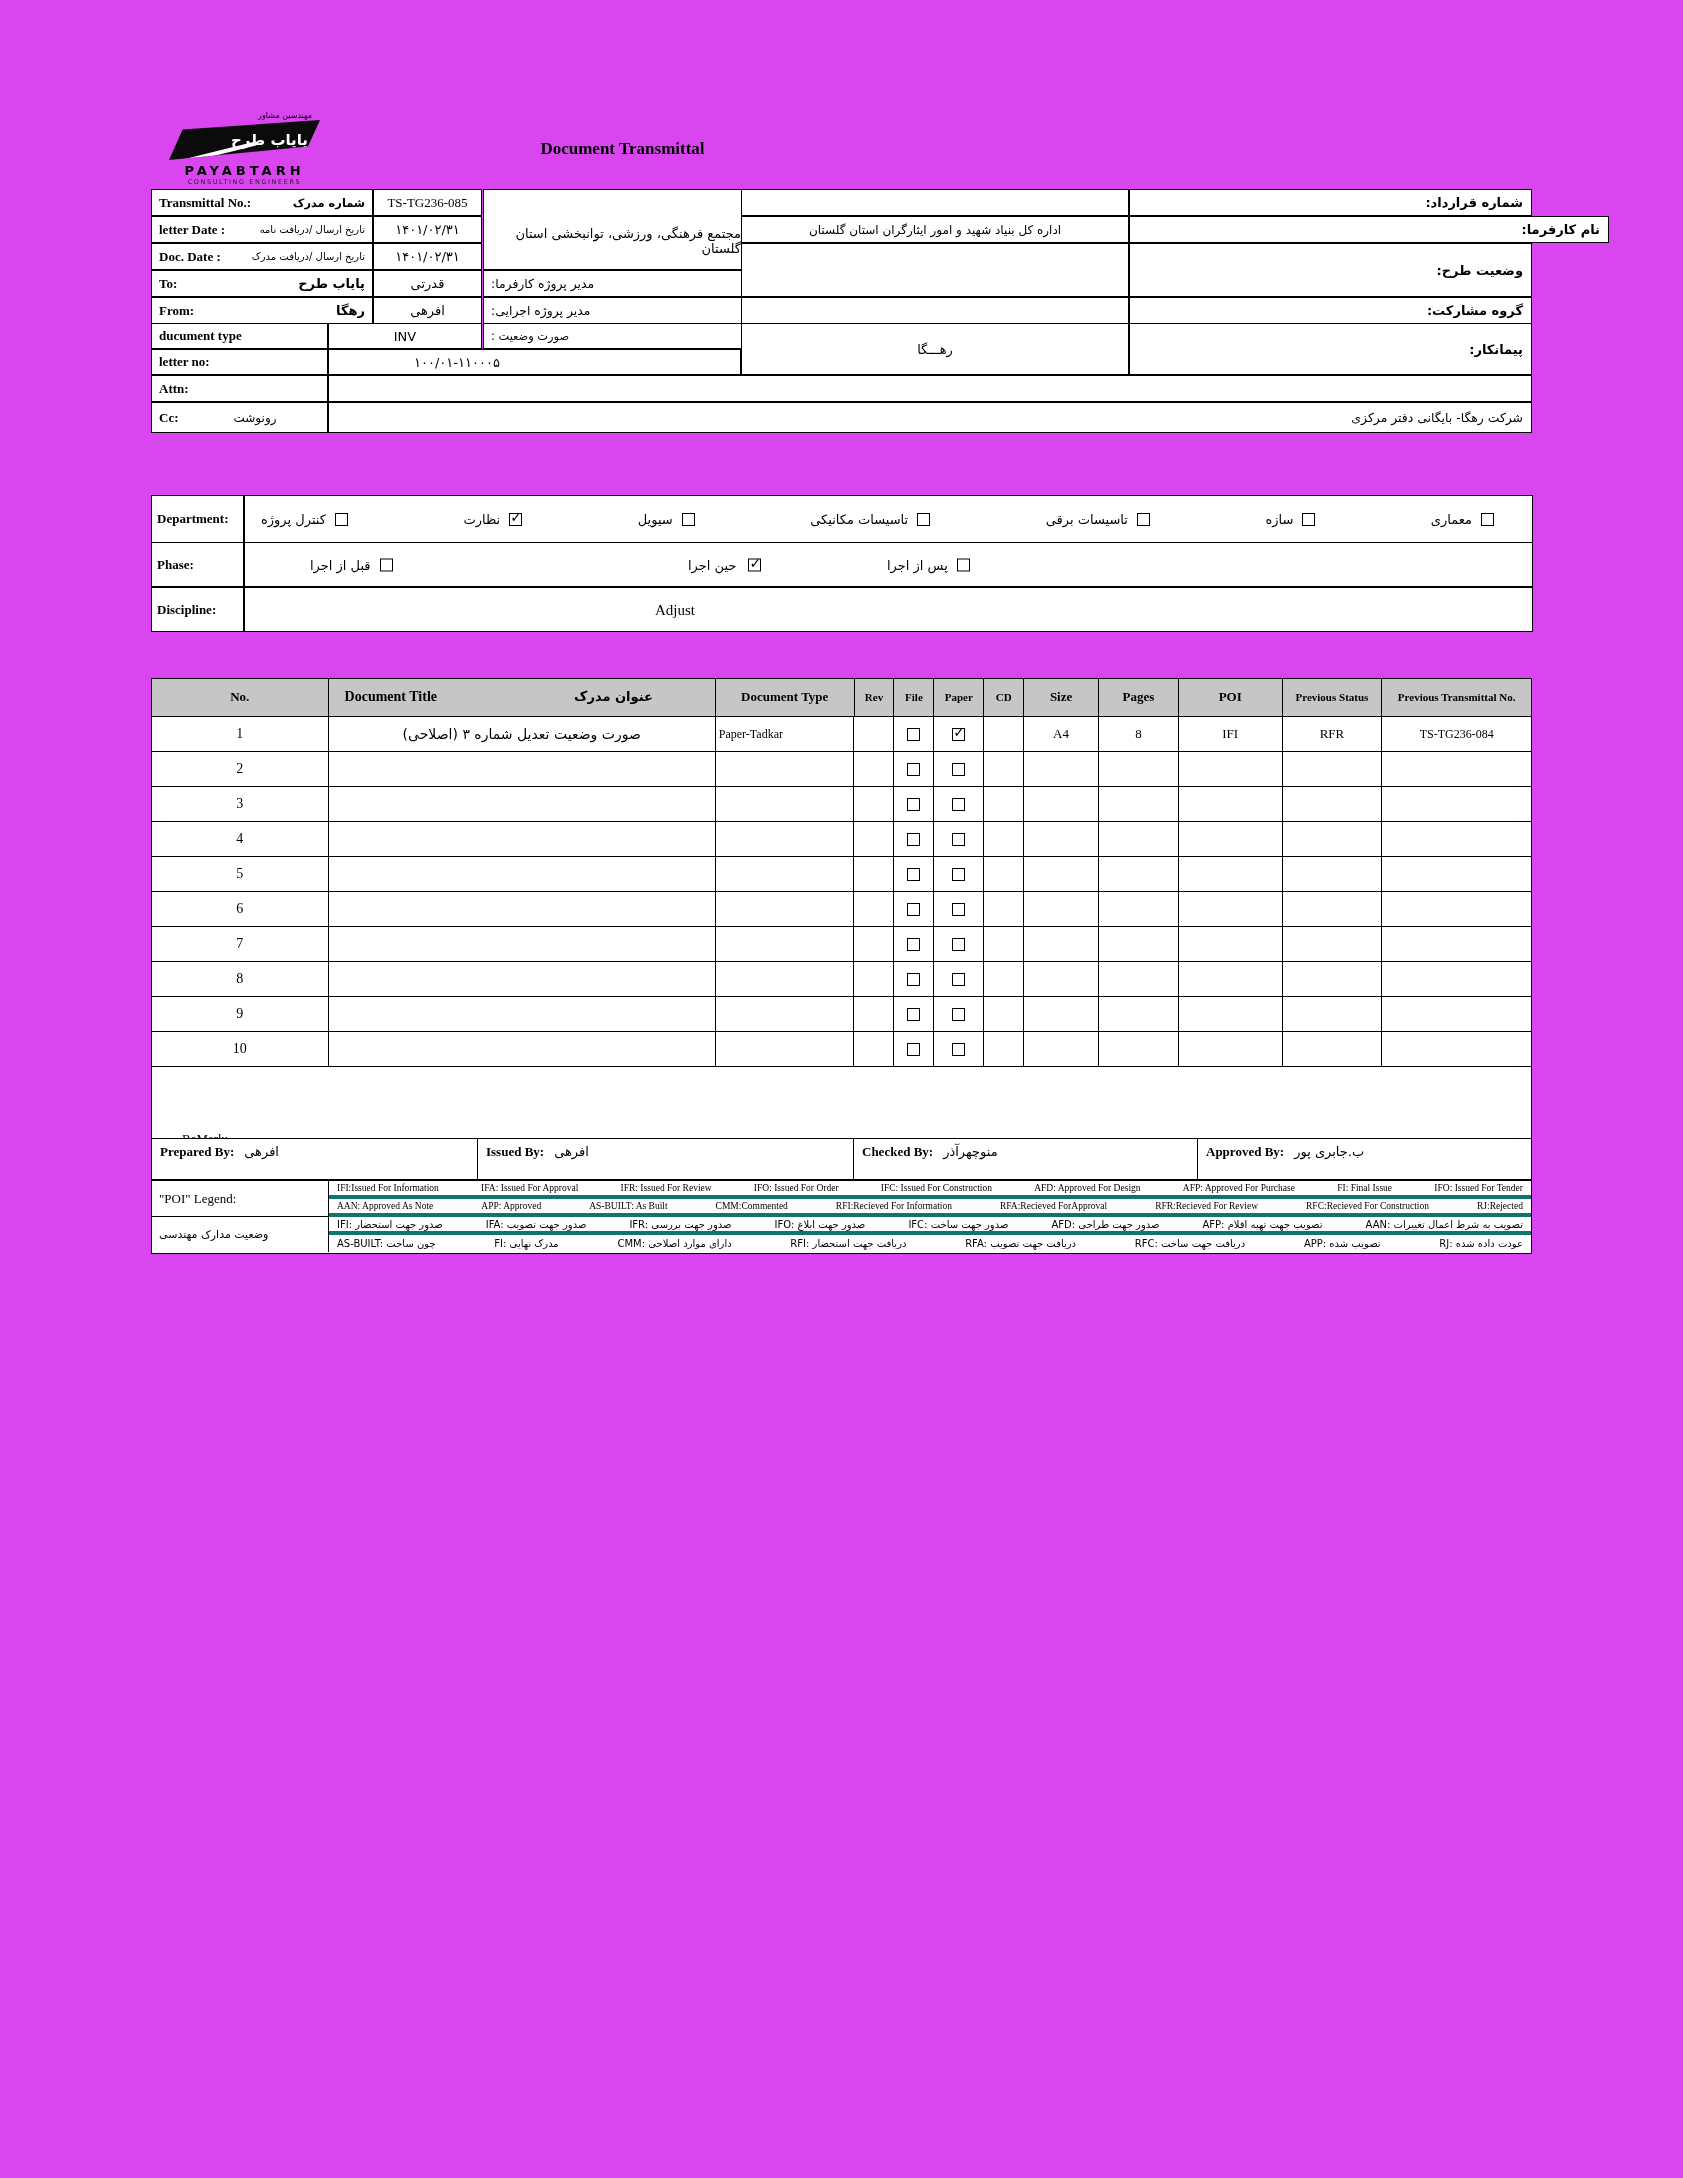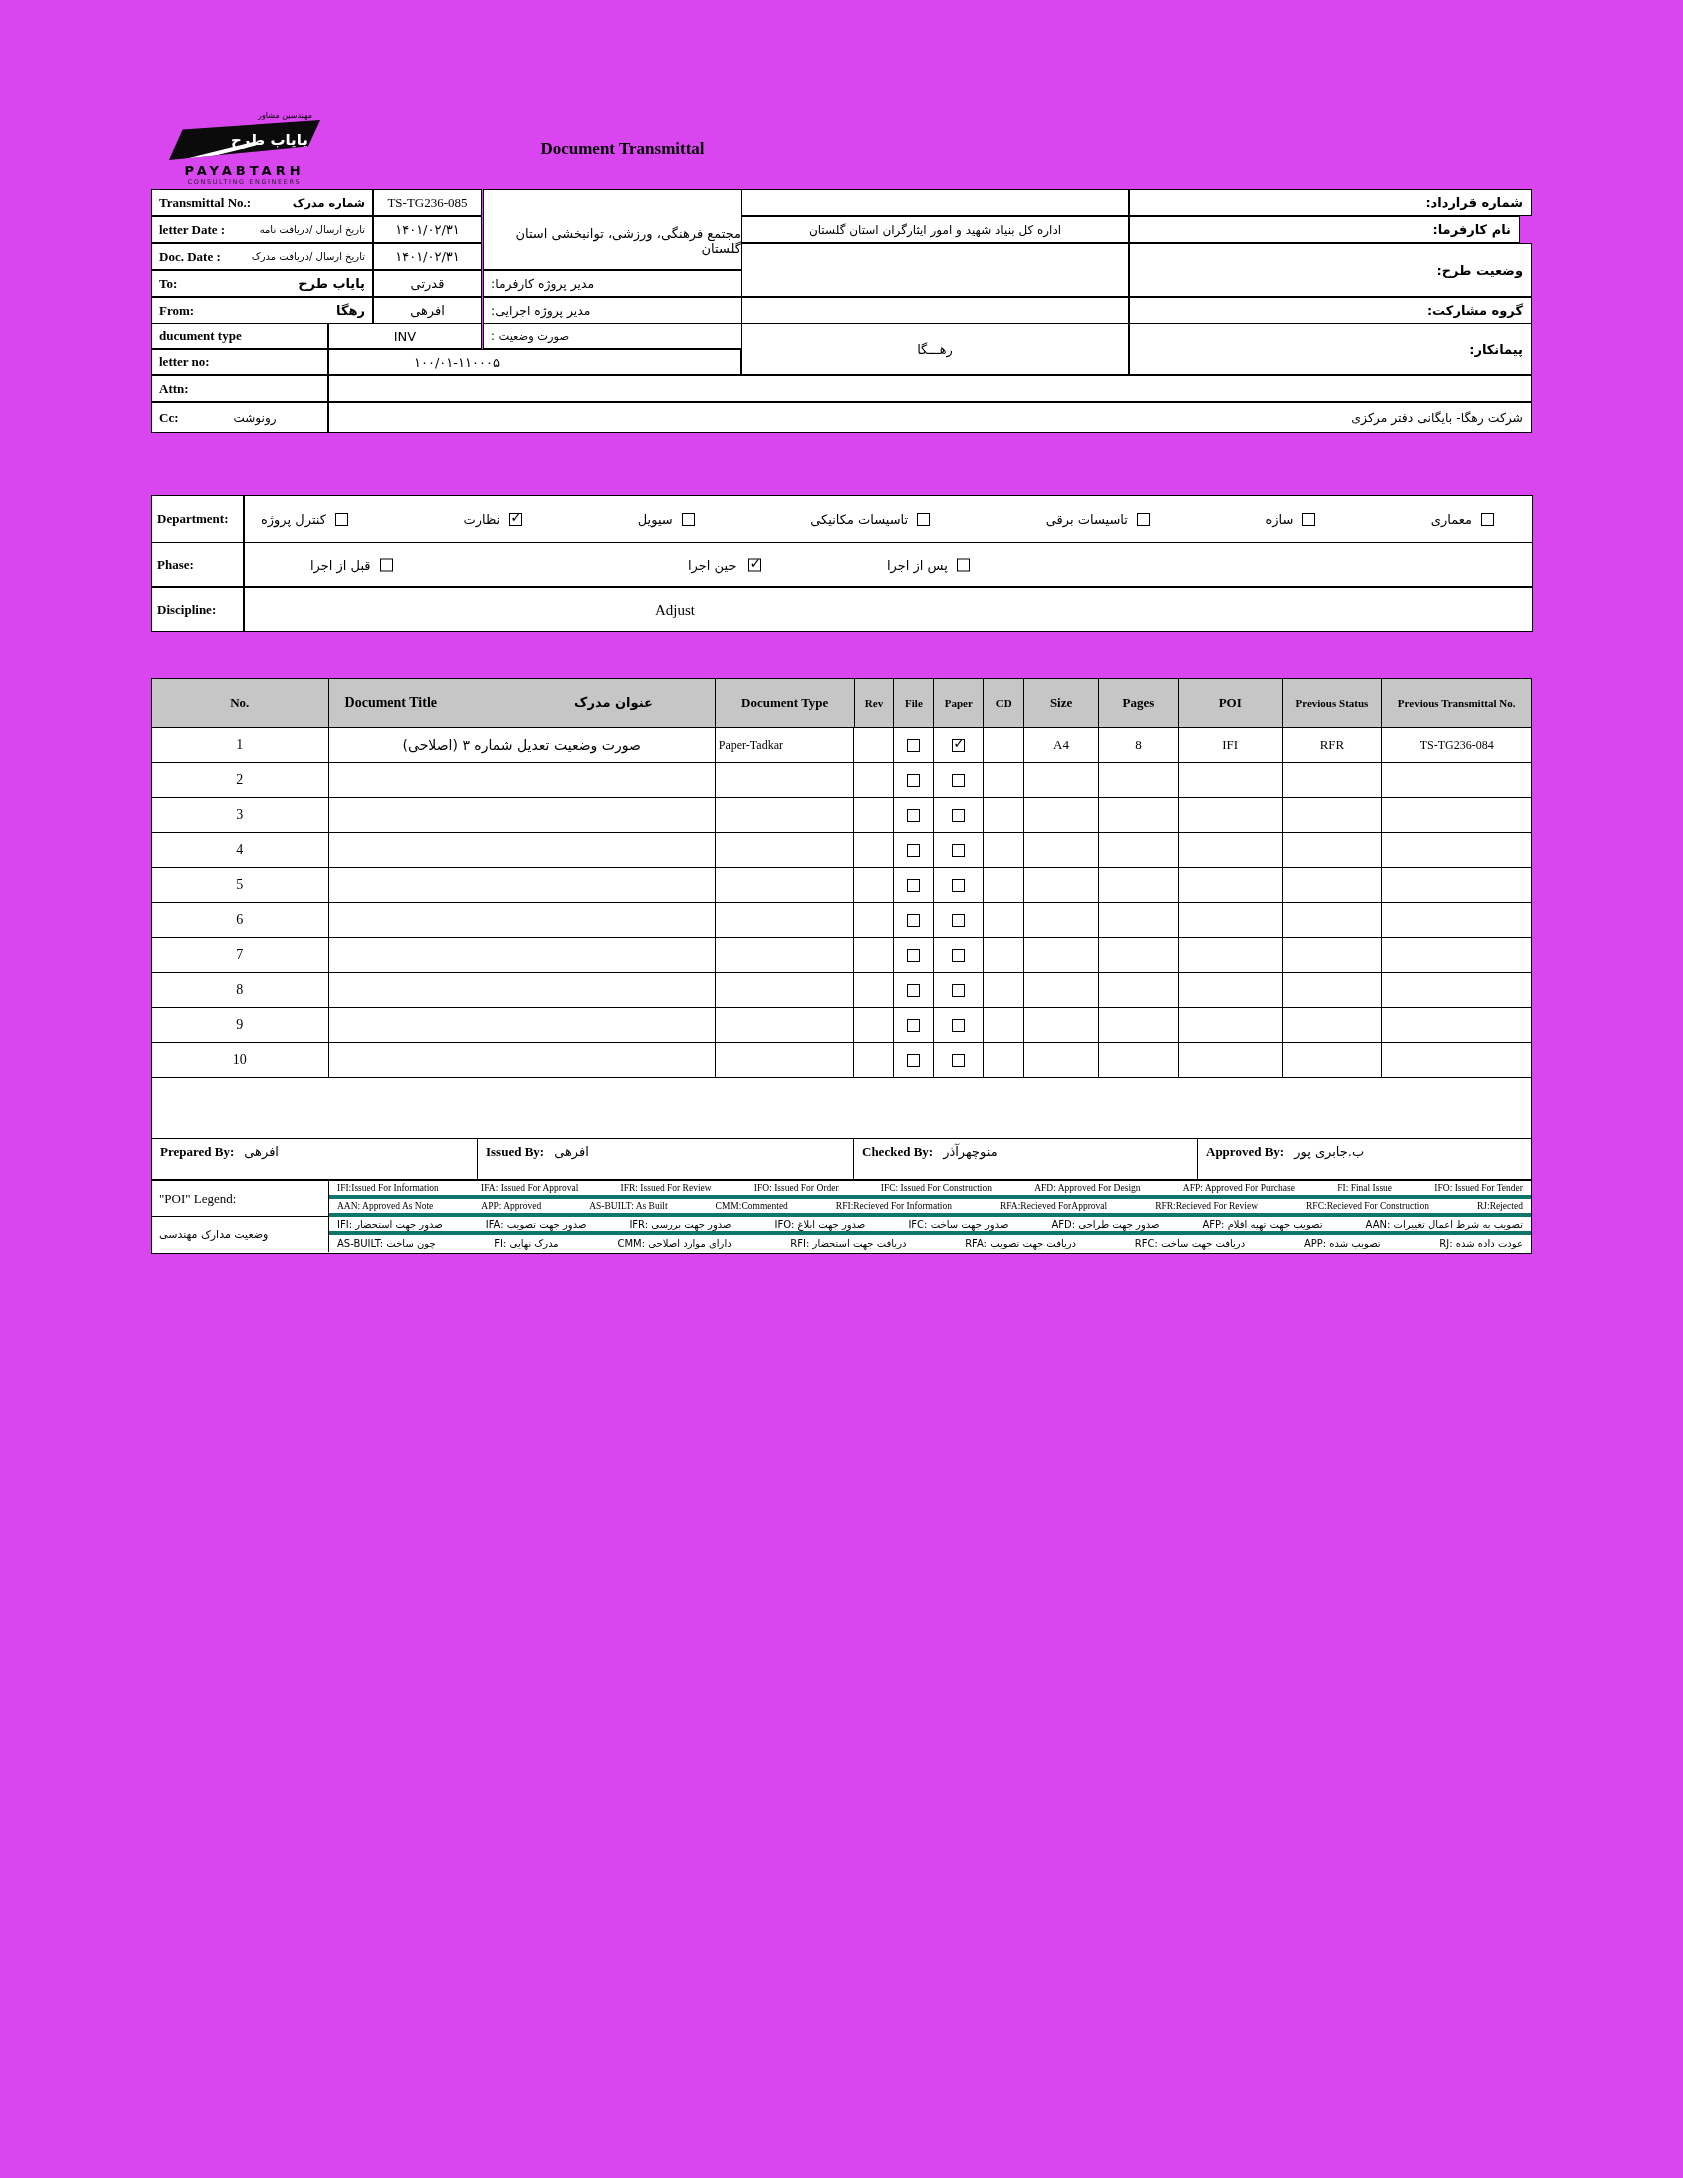--- a/index.html
+++ b/index.html
@@ -37,21 +37,21 @@
   .logo-shape::after{content:"";position:absolute;left:6%;bottom:12%;width:52%;height:4px;background:#fff;transform:rotate(-14deg)}
   .logo-fa{color:#fff;font-size:15px;font-weight:bold;font-family:"DejaVu Sans",sans-serif}
   .logo-en{font-size:13px;font-weight:bold;letter-spacing:4px;margin-top:3px;font-family:"DejaVu Sans",sans-serif}
   .logo-sub{font-size:6.5px;letter-spacing:1.6px;color:#222;font-family:"DejaVu Sans",sans-serif}
 
   .doc-title{position:absolute;left:493px;top:139px;width:259px;text-align:center;font-weight:bold;font-size:17px}
 
   
   #doc-table{position:absolute;left:151px;top:678px;width:1381px;height:461px;border:1.5px solid #000;
       box-sizing:border-box;background:#fff}
-  #doc-header{display:flex;height:49px;background:#c6c6c6;border-bottom:1px solid #000;box-sizing:border-box}
+  #doc-header{display:flex;height:38px;background:#c6c6c6;border-bottom:1px solid #000;box-sizing:border-box}
   .hcell{border-right:1px solid #000;box-sizing:border-box;display:flex;align-items:center;justify-content:center;
       font-weight:bold;font-size:13px;height:100%;text-align:center;line-height:1.15}
   .hcell.small{font-size:11px}
   .hcell.c-title{justify-content:space-between;padding:0 62px 0 16px}
   .drow{display:flex;height:35px;box-sizing:border-box}
   .dcell{border-right:1px solid #000;border-bottom:1px solid #000;box-sizing:border-box;display:flex;
       align-items:center;justify-content:center;overflow:hidden}
   .dcell.left{justify-content:flex-start;padding-left:3px}
   .c-no{width:177px}.c-title{width:388px}.c-type{width:139px}.c-rev{width:40px}.c-file{width:40px}
   .c-paper{width:50px}.c-cd{width:40px}.c-size{width:75px}.c-pages{width:80px}.c-poi{width:104px}
@@ -153,21 +153,21 @@
     </div>
     <div class="cell" style="left:741px;top:243px;width:388px;height:54px"></div>
     <div class="cell" style="left:741px;top:297px;width:388px;height:27px"></div>
     <div class="cell ctr" style="left:741px;top:323px;width:388px;height:52px">
       <span class="fa fs13" dir="rtl">رهـــگا</span>
     </div>
 
     <div class="cell end" style="left:1129px;top:189px;width:403px;height:27px">
       <span class="b fa fs13" dir="rtl">شماره قرارداد:</span>
     </div>
-    <div class="cell end" style="left:1129px;top:216px;width:391px;height:27px">
+    <div class="cell end" style="left:1129px;top:216px;width:480px;height:27px">
       <span class="b fa fs13" dir="rtl">نام کارفرما:</span>
     </div>
     <div class="cell end" style="left:1129px;top:243px;width:403px;height:54px">
       <span class="b fa fs13" dir="rtl">وضعیت طرح:</span>
     </div>
     <div class="cell end" style="left:1129px;top:297px;width:403px;height:27px">
       <span class="b fa fs13" dir="rtl">گروه مشارکت:</span>
     </div>
     <div class="cell end" style="left:1129px;top:323px;width:403px;height:52px">
       <span class="b fa fs13" dir="rtl">پیمانکار:</span>

